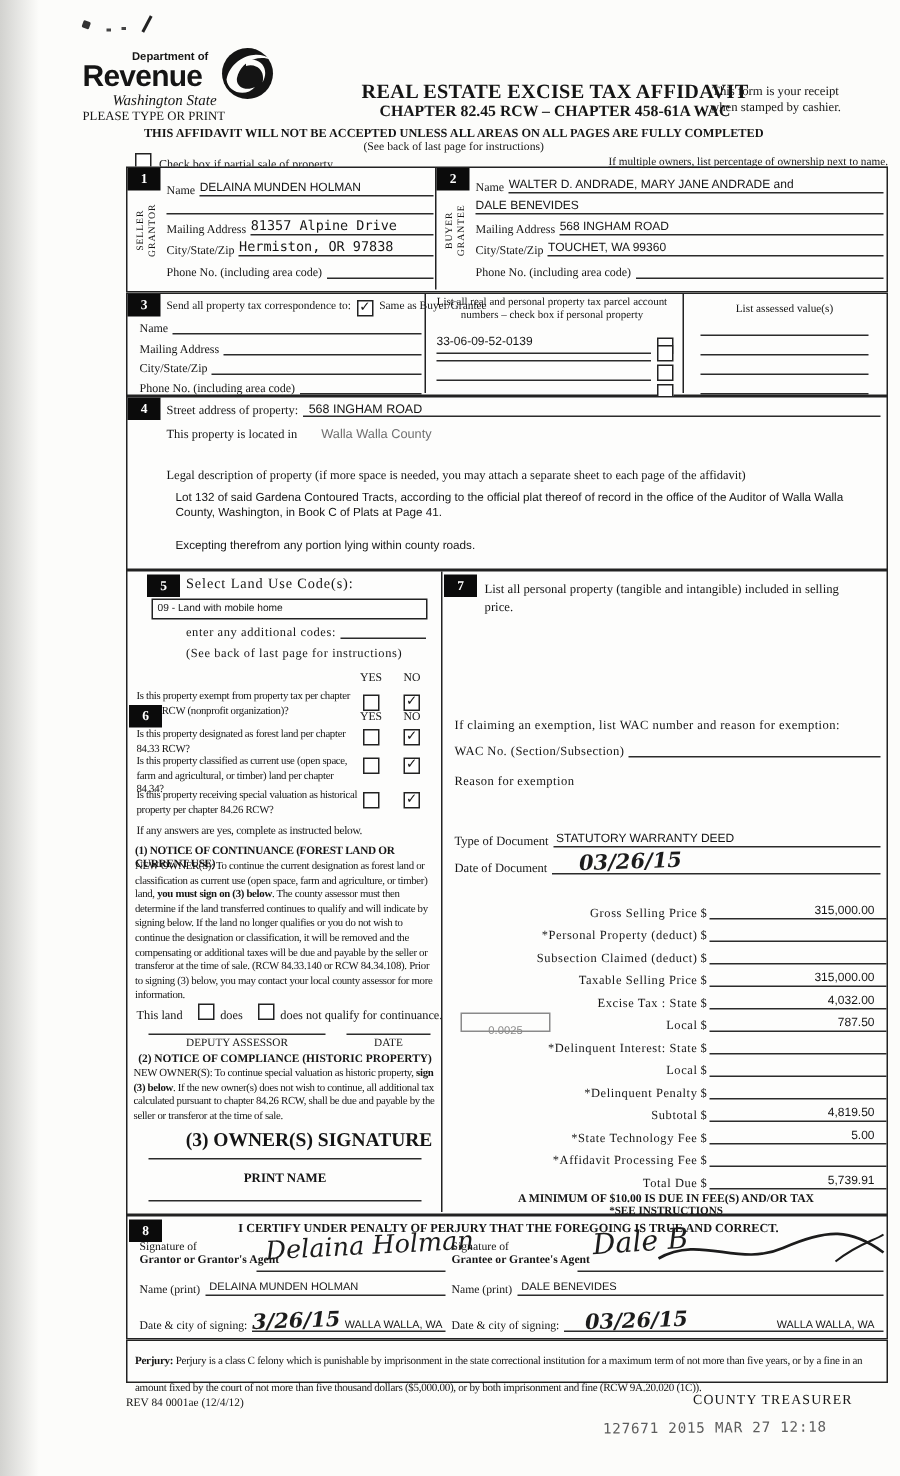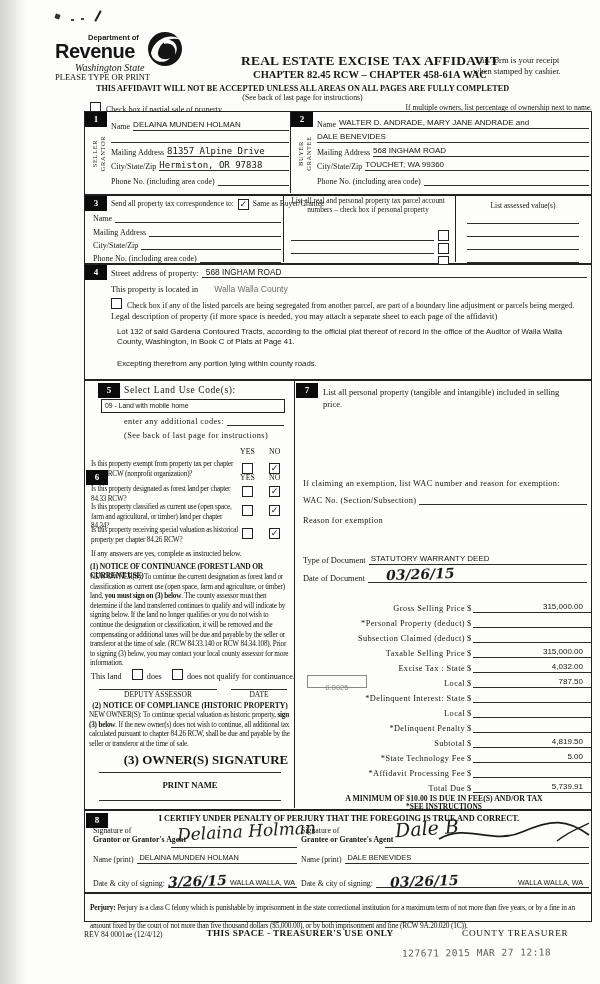--- a/index.html
+++ b/index.html
@@ -147,20 +147,24 @@
     <div class="fl" style="left:8px;top:56px;width:188px;">
       <span class="lab">Phone No. (including area code)</span>
       <span class="ul"></span>
     </div>
 
     <div class="abs" style="left:198px;top:0;height:66px;border-left:1.4px solid #222;"></div>
     <div class="abs center" style="left:200px;top:1px;width:166px;font-size:7.3px;line-height:8.6px;">
       <span>List all real and personal property tax parcel account</span><br>
       <span>numbers – check box if personal property</span>
     </div>
+    <div class="prow" style="top:21px;">
+      <span class="pul"><span class="sans" style="font-size:8px;">33-06-09-52-0139</span></span>
+      <span class="cb"></span>
+    </div>
     <div class="prow" style="top:34px;">
       <span class="pul"><span class="sans"></span></span>
       <span class="cb"></span>
     </div>
     <div class="prow" style="top:47px;">
       <span class="pul"><span class="sans"></span></span>
       <span class="cb"></span>
     </div>
     <div class="prow" style="top:60px;">
       <span class="pul"><span class="sans"></span></span>
@@ -177,24 +181,20 @@
 
   <div class="sec" style="left:84px;top:264px;width:508px;height:116px;">
     <div class="nb" style="left:0;top:0;">4</div>
     <div class="fl" style="left:26px;top:2px;width:476px;font-size:8.3px;">
       <span class="lab">Street address of property:</span>
       <span class="ul"><span class="sans" style="font-size:8.3px;padding-left:4px;">568 INGHAM ROAD</span></span>
     </div>
     <div class="abs" style="left:26px;top:19px;font-size:8.3px;">
       <span>This property is located in</span>
       <span class="sans" style="color:#6e6e6e;margin-left:14px;font-size:8.5px;">Walla Walla County</span>
-    </div>
-    <div class="abs" style="left:26px;top:33px;font-size:7.8px;width:470px;">
-      <span class="cb"></span>
-      <span style="margin-left:3px;">Check box if any of the listed parcels are being segregated from another parcel, are part of a boundary line adjustment or parcels being merged.</span>
     </div>
     <div class="abs" style="left:26px;top:47px;font-size:8.3px;width:480px;">Legal description of property (if more space is needed, you may attach a separate sheet to each page of the affidavit)</div>
     <div class="abs sans" style="left:32px;top:62px;width:466px;font-size:7.8px;line-height:10px;">Lot 132 of said Gardena Contoured Tracts, according to the official plat thereof of record in the office of the Auditor of Walla Walla County, Washington, in Book C of Plats at Page 41.</div>
     <div class="abs sans" style="left:32px;top:94px;width:466px;font-size:7.8px;">Excepting therefrom any portion lying within county roads.</div>
   </div>
 
   <div class="sec" style="left:84px;top:380px;width:508px;height:430px;">
     <div class="abs" style="left:209px;top:0;height:427px;border-left:1.4px solid #222;"></div>
 
     <div class="nb" style="left:13px;top:2px;">5</div>
@@ -400,17 +400,16 @@
     </div>
   </div>
 
   <div class="sec" style="left:84px;top:893px;width:508px;height:29px;padding:2px 5px;">
     <span class="para" style="font-size:7.4px;line-height:9.8px;">
       <span class="b">Perjury:</span><span> Perjury is a class C felony which is punishable by imprisonment in the state correctional institution for a maximum term of not more than five years, or by a fine in an amount fixed by the court of not more than five thousand dollars ($5,000.00), or by both imprisonment and fine (RCW 9A.20.020 (1C)).</span>
     </span>
   </div>
 
   <div class="abs" style="left:84px;top:930px;font-size:7.6px;">REV 84 0001ae (12/4/12)</div>
-  <div class="abs b center" style="left:150px;top:928px;width:300px;font-size:9.2px;letter-spacing:.4px;">THIS SPACE - TREASURER'S USE ONLY</div>
   <div class="abs" style="left:462px;top:928px;font-size:9.2px;letter-spacing:.8px;">COUNTY TREASURER</div>
   <div class="abs mono" style="left:402px;top:947px;font-size:9.5px;color:#5d5d5d;letter-spacing:.5px;transform:rotate(-0.5deg);">127671 2015 MAR 27 12:18</div>
 
 </div>
 
 </body></html>

